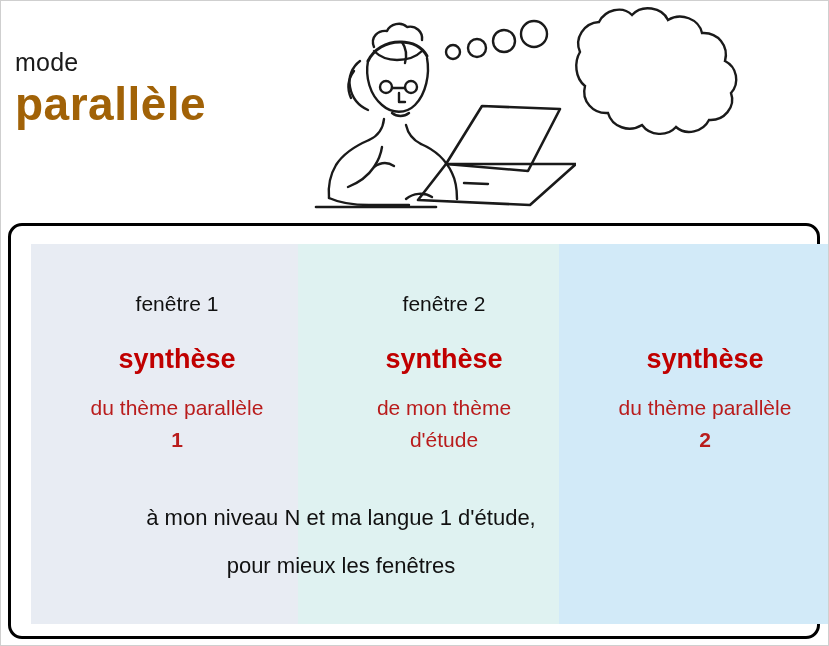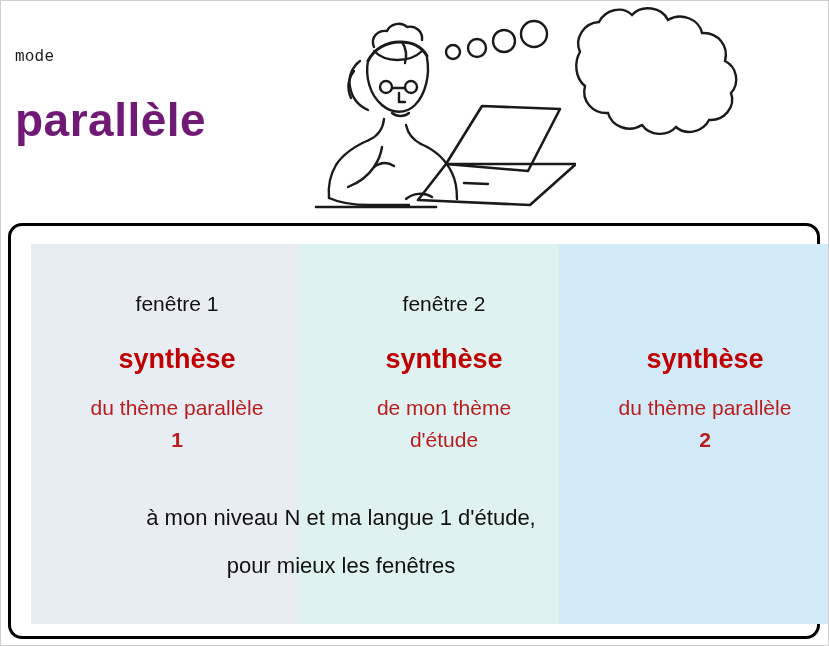--- a/index.html
+++ b/index.html
@@ -25,32 +25,31 @@
     position: absolute;
     left: 0;
     top: 0;
     width: 829px;
     height: 222px;
   }
   #mode-label {
     position: absolute;
     left: 14px;
     top: 47px;
-    font-size: 16px;
+    font-size: 25px;
     color: #1a1a1a;
     letter-spacing: 0.2px;
-    font-family: Liberation Mono, monospace;
   }
   #mode-title {
     position: absolute;
     left: 14px;
-    top: 92px;
+    top: 76px;
     font-size: 46px;
     font-weight: bold;
-    color: #701a75;
+    color: #a16207;
     letter-spacing: 0.5px;
   }
 
   
   #illustration {
     position: absolute;
     left: 255px;
     top: 0px;
     width: 320px;
     height: 222px;

